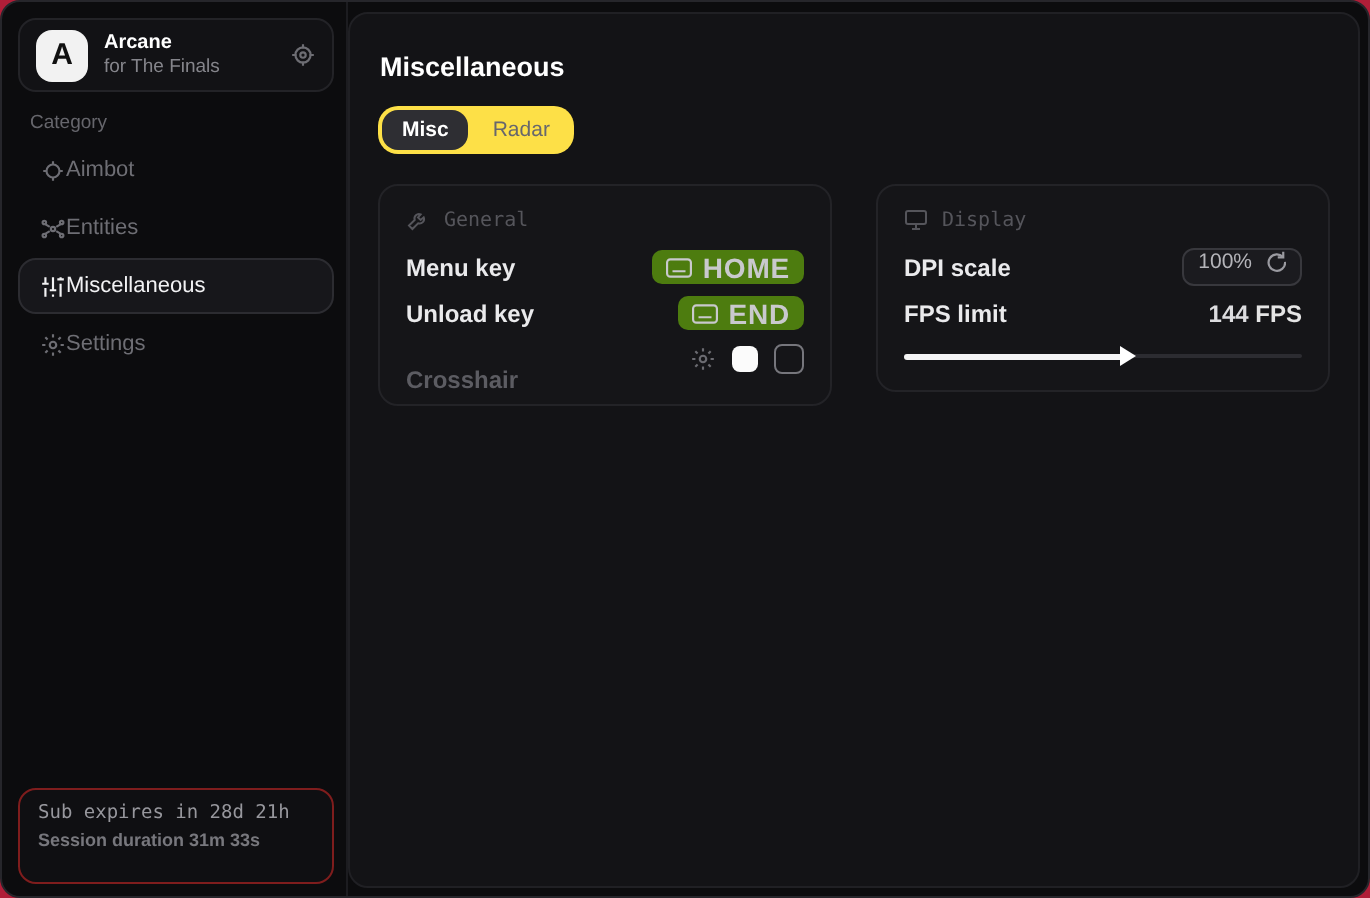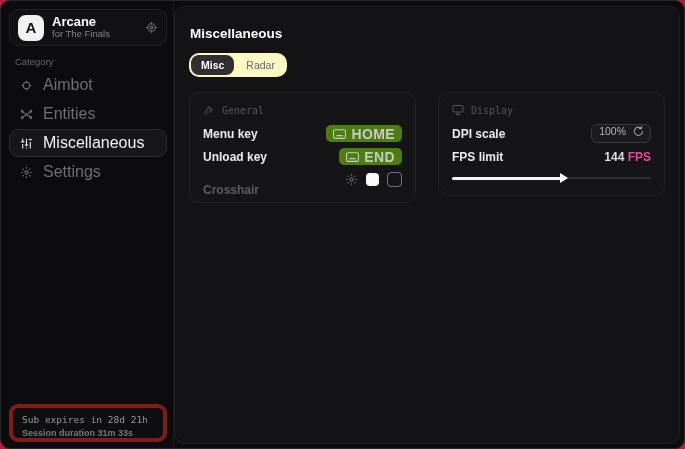--- a/index.html
+++ b/index.html
@@ -27,51 +27,51 @@
     background:#121215; border:1px solid #232327; border-radius:9px;
     display:flex; align-items:center; padding:0 8px;
   }
   .logo {
     width:26px; height:26px; border-radius:8px; background:#f2f2f2;
     color:#111; font-weight:bold; font-size:15px;
     display:flex; align-items:center; justify-content:center;
     flex:0 0 auto;
   }
   .side-header .names { margin-left:8px; flex:1; min-width:0; }
-  .app-name { font-size:13px; font-weight:bold; color:#fff; line-height:12px; }
+  .app-name { font-size:10px; font-weight:bold; color:#fff; line-height:12px; }
   .app-sub  { font-size:9.5px; color:#85858b; line-height:12px; }
   .side-header .hdr-ic { color:#6d6d73; display:flex; }
   .cat-label { position:absolute; left:14px; top:55px; font-size:9.5px; color:#66666c; }
   .nav { position:absolute; left:8px; right:6px; top:70px; }
   .nav-item {
-    height:28px; display:flex; align-items:center; gap:10px;
+    height:28px; display:flex; align-items:center; 
     padding:0 9px; margin-bottom:1px; border-radius:9px;
-    color:#6e6e74; font-size:16px; border:1px solid transparent;
+    color:#6e6e74; font-size:11px; border:1px solid transparent;
     cursor:default;
   }
   .nav-item .ni { display:flex; width:14px; justify-content:center; }
   .nav-item.active {
     color:#f2f2f4; background:#17171b; border-color:#2c2c31;
   }
   .side-footer {
-    position:absolute; left:8px; right:6px; bottom:6px; height:38px;
-    background:#0f0f12; border:4px solid #7f1d1d; border-radius:9px;
+    position:absolute; left:8px; right:6px; bottom:6px; height:48px;
+    background:#0f0f12; border:1px solid #7f1d1d; border-radius:9px;
     padding:5px 9px;
   }
   .foot1 { font-family:"DejaVu Sans Mono", monospace; font-size:9.5px; color:#97979d; line-height:14px; }
   .foot2 { font-size:9px; font-weight:bold; color:#77777d; line-height:12px; }
   
   .main {
     position:absolute; left:173px; top:5px; right:4px; bottom:4px;
     background:#131316; border:1px solid #202024;
     border-radius:10px; padding:14px 14px;
   }
   .page-title { font-size:13.5px; font-weight:bold; color:#fff; margin:5px 0 12px 1px; }
   .tabs {
-    display:inline-flex; background:#fef9c3; border-radius:10px; padding:2px; gap:2px;
+    display:inline-flex; background:#fde047; border-radius:10px; padding:2px; gap:2px;
   }
   .tab {
     font-size:10.5px; padding:4px 10px; border-radius:8px; color:#67676d; cursor:default;
   }
   .tab.active { background:#2e2e33; color:#fff; font-weight:bold; }
   .cards { display:flex; gap:22px; margin-top:15px; align-items:flex-start; }
   .card {
     width:237px; background:#151518; border:1px solid #232327;
     border-radius:10px; padding:9px 13px 11px;
   }
@@ -97,21 +97,21 @@
   .gear-dim { color:#6b6b71; display:flex; }
   .dpi-ctl {
     display:flex; gap:6px;
     background:#1b1b1f; border:1px solid #38383d; border-radius:6px;
     height:19px; padding:0 7px;
     font-size:10.5px; color:#b4b4b9;
   }
   .dpi-ctl .ri { display:flex; color:#9a9aa0; }
   .fps-val { font-size:12px; }
   .fps-num { font-weight:bold; color:#dcdcdf; }
-  .fps-unit { color:#ec4899; font-weight:bold; }
+  .fps-unit { color:#e5e5e5; font-weight:bold; }
   .slider { position:relative; height:12px; margin-top:4px; }
   .slider .track {
     position:absolute; left:0; right:0; top:5px; height:2px;
     background:#2c2c31; border-radius:2px;
   }
   .slider .fill {
     position:absolute; left:0; top:4.5px; height:3px;
     background:#f4f4f5; border-radius:2px;
   }
   .slider .thumb {

